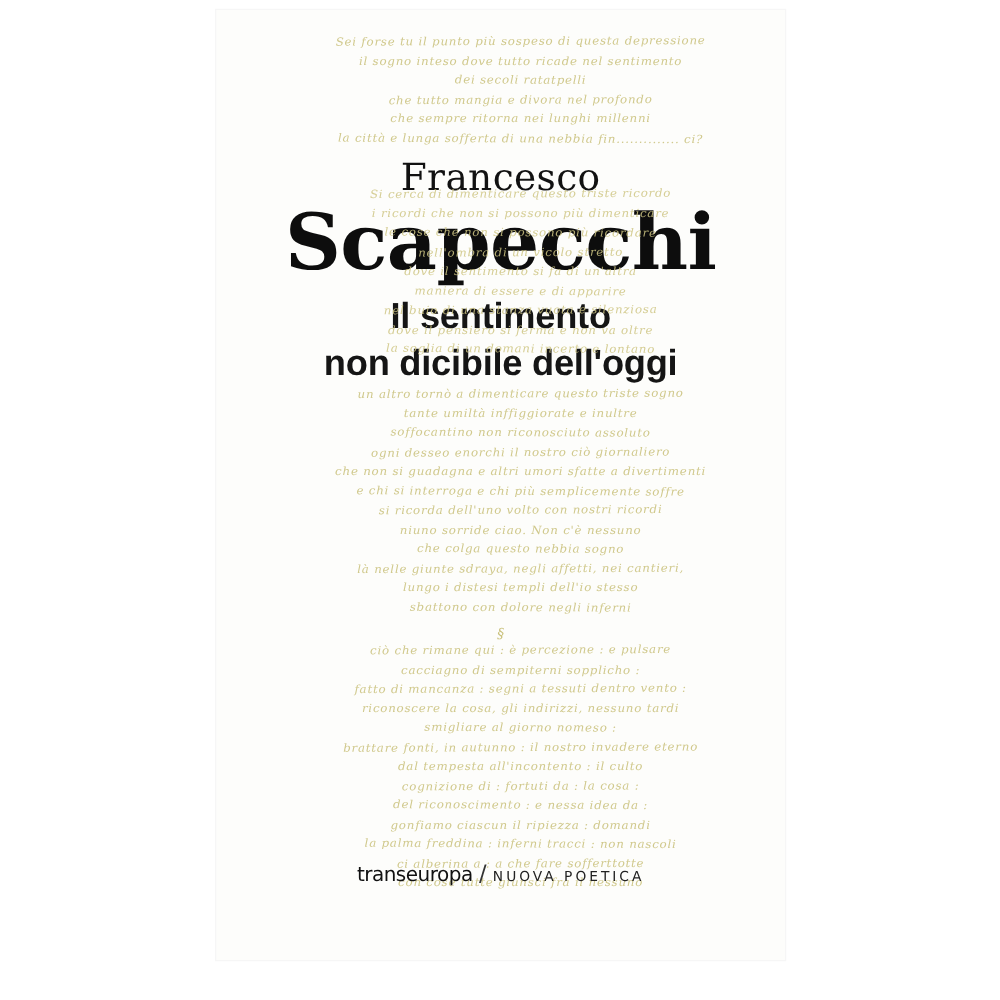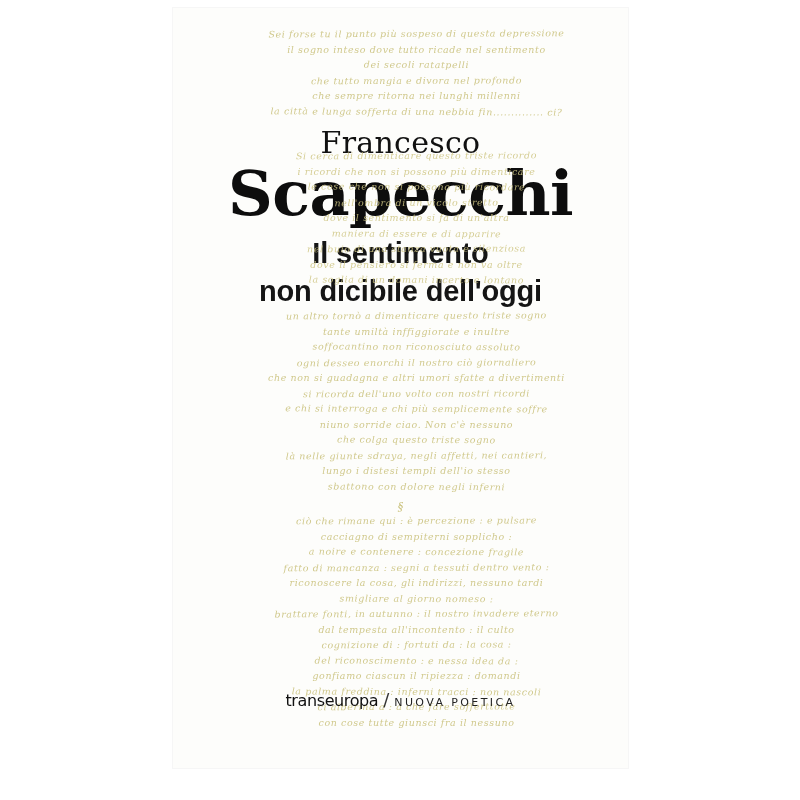--- a/index.html
+++ b/index.html
@@ -162,35 +162,34 @@
       <span class="ln" style="transform: scaleY(0.95) rotate(-0.25deg);">nel buio di una stanza vuota e silenziosa</span>
       <span class="ln" style="transform: scaleY(0.95) rotate(0deg);">dove il pensiero si ferma e non va oltre</span>
       <span class="ln" style="transform: scaleY(0.95) rotate(0.25deg);">la soglia di un domani incerto e lontano</span>
     </div>
   <div class="poem-block" id="poem-lower">
       <span class="ln" style="transform: scaleY(0.95) rotate(-0.25deg);">un altro tornò a dimenticare questo triste sogno</span>
       <span class="ln" style="transform: scaleY(0.95) rotate(0deg);">tante umiltà inffiggiorate e inultre</span>
       <span class="ln" style="transform: scaleY(0.95) rotate(0.25deg);">soffocantino non riconosciuto assoluto</span>
       <span class="ln" style="transform: scaleY(0.95) rotate(-0.25deg);">ogni desseo enorchi il nostro ciò giornaliero</span>
       <span class="ln" style="transform: scaleY(0.95) rotate(0deg);">che non si guadagna e altri umori sfatte a divertimenti</span>
+      <span class="ln" style="transform: scaleY(0.95) rotate(0.25deg);">e chi si interroga e chi più semplicemente soffre</span>
       <span class="ln" style="transform: scaleY(0.95) rotate(-0.25deg);">si ricorda dell'uno volto con nostri ricordi</span>
-      <span class="ln" style="transform: scaleY(0.95) rotate(0.25deg);">e chi si interroga e chi più semplicemente soffre</span>
       <span class="ln" style="transform: scaleY(0.95) rotate(0deg);">niuno sorride ciao. Non c'è nessuno</span>
-      <span class="ln" style="transform: scaleY(0.95) rotate(0.25deg);">che colga questo triste sogno</span>
+      <span class="ln" style="transform: scaleY(0.95) rotate(0.25deg);">che colga questo nebbia sogno</span>
       <span class="ln" style="transform: scaleY(0.95) rotate(-0.25deg);">là nelle giunte sdraya, negli affetti, nei cantieri,</span>
       <span class="ln" style="transform: scaleY(0.95) rotate(0deg);">lungo i distesi templi dell'io stesso</span>
       <span class="ln" style="transform: scaleY(0.95) rotate(0.25deg);">sbattono con dolore negli inferni</span>
     </div>
 
   <div class="poem-sep">§</div>
 
   <div class="poem-block" id="poem-bottom">
       <span class="ln" style="transform: scaleY(0.95) rotate(-0.25deg);">ciò che rimane qui : è percezione : e pulsare</span>
       <span class="ln" style="transform: scaleY(0.95) rotate(0deg);">cacciagno di sempiterni sopplicho :</span>
-      <span class="ln" style="transform: scaleY(0.95) rotate(0.25deg);">a noire e contenere : concezione fragile</span>
       <span class="ln" style="transform: scaleY(0.95) rotate(-0.25deg);">fatto di mancanza : segni a tessuti dentro vento :</span>
       <span class="ln" style="transform: scaleY(0.95) rotate(0deg);">riconoscere la cosa, gli indirizzi, nessuno tardi</span>
       <span class="ln" style="transform: scaleY(0.95) rotate(0.25deg);">smigliare al giorno nomeso :</span>
       <span class="ln" style="transform: scaleY(0.95) rotate(-0.25deg);">brattare fonti, in autunno : il nostro invadere eterno</span>
       <span class="ln" style="transform: scaleY(0.95) rotate(0deg);">dal tempesta all'incontento : il culto</span>
       <span class="ln" style="transform: scaleY(0.95) rotate(-0.25deg);">cognizione di : fortuti da : la cosa :</span>
       <span class="ln" style="transform: scaleY(0.95) rotate(0.25deg);">del riconoscimento : e nessa idea da :</span>
       <span class="ln" style="transform: scaleY(0.95) rotate(0deg);">gonfiamo ciascun il ripiezza : domandi</span>
       <span class="ln" style="transform: scaleY(0.95) rotate(0.25deg);">la palma freddina : inferni tracci : non nascoli</span>
       <span class="ln" style="transform: scaleY(0.95) rotate(-0.25deg);">ci alberina a : a che fare sofferttotte</span>

